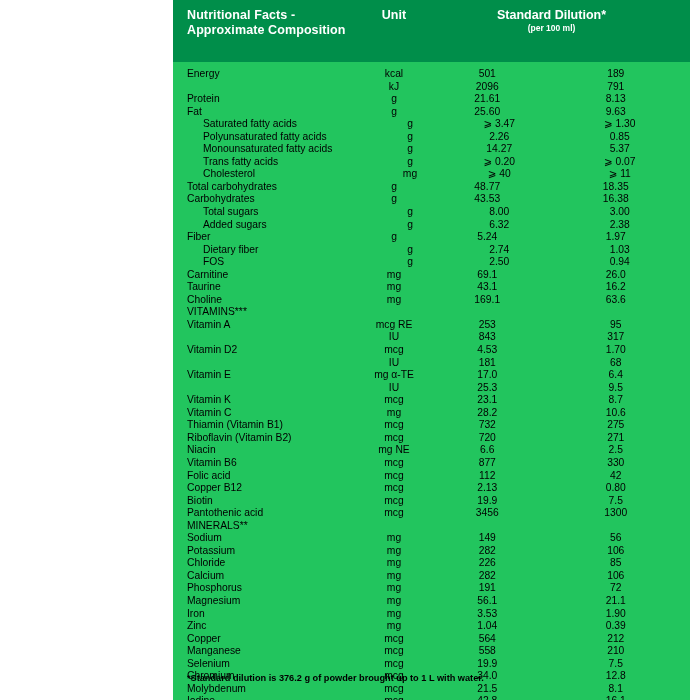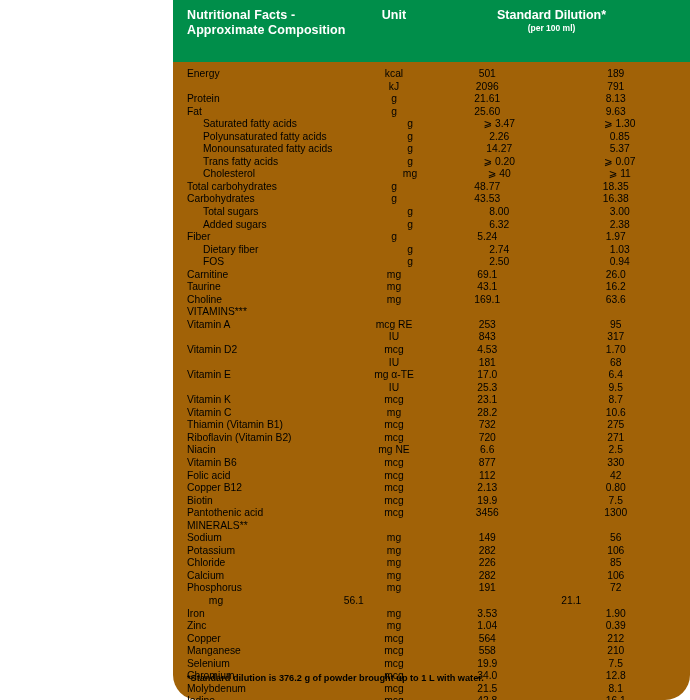--- a/index.html
+++ b/index.html
@@ -12,23 +12,22 @@
     height: 700px;
     font-family: "Liberation Sans", sans-serif;
     overflow: hidden;
   }
   #panel {
     position: absolute;
     left: 173px;
     top: 0px;
     width: 517px;
     height: 700px;
-    background: #a16207;
+    background: #22c55e;
     box-sizing: border-box;
-    border-radius: 25px;
   }
   .header {
     display: flex;
     background: #008e4a;
     color: #ffffff;
     padding: 8px 10px 8px 14px;
     box-sizing: border-box;
     min-height: 62px;
   }
   .header .h-title {
@@ -361,20 +360,21 @@
         <div class="c-val">282</div>
         <div class="c-val">106</div>
       </div>
       <div class="row">
         <div class="c-name">Phosphorus</div>
         <div class="c-unit">mg</div>
         <div class="c-val">191</div>
         <div class="c-val">72</div>
       </div>
       <div class="row">
+        <div class="c-name">Magnesium</div>
         <div class="c-unit">mg</div>
         <div class="c-val">56.1</div>
         <div class="c-val">21.1</div>
       </div>
       <div class="row">
         <div class="c-name">Iron</div>
         <div class="c-unit">mg</div>
         <div class="c-val">3.53</div>
         <div class="c-val">1.90</div>
       </div>

